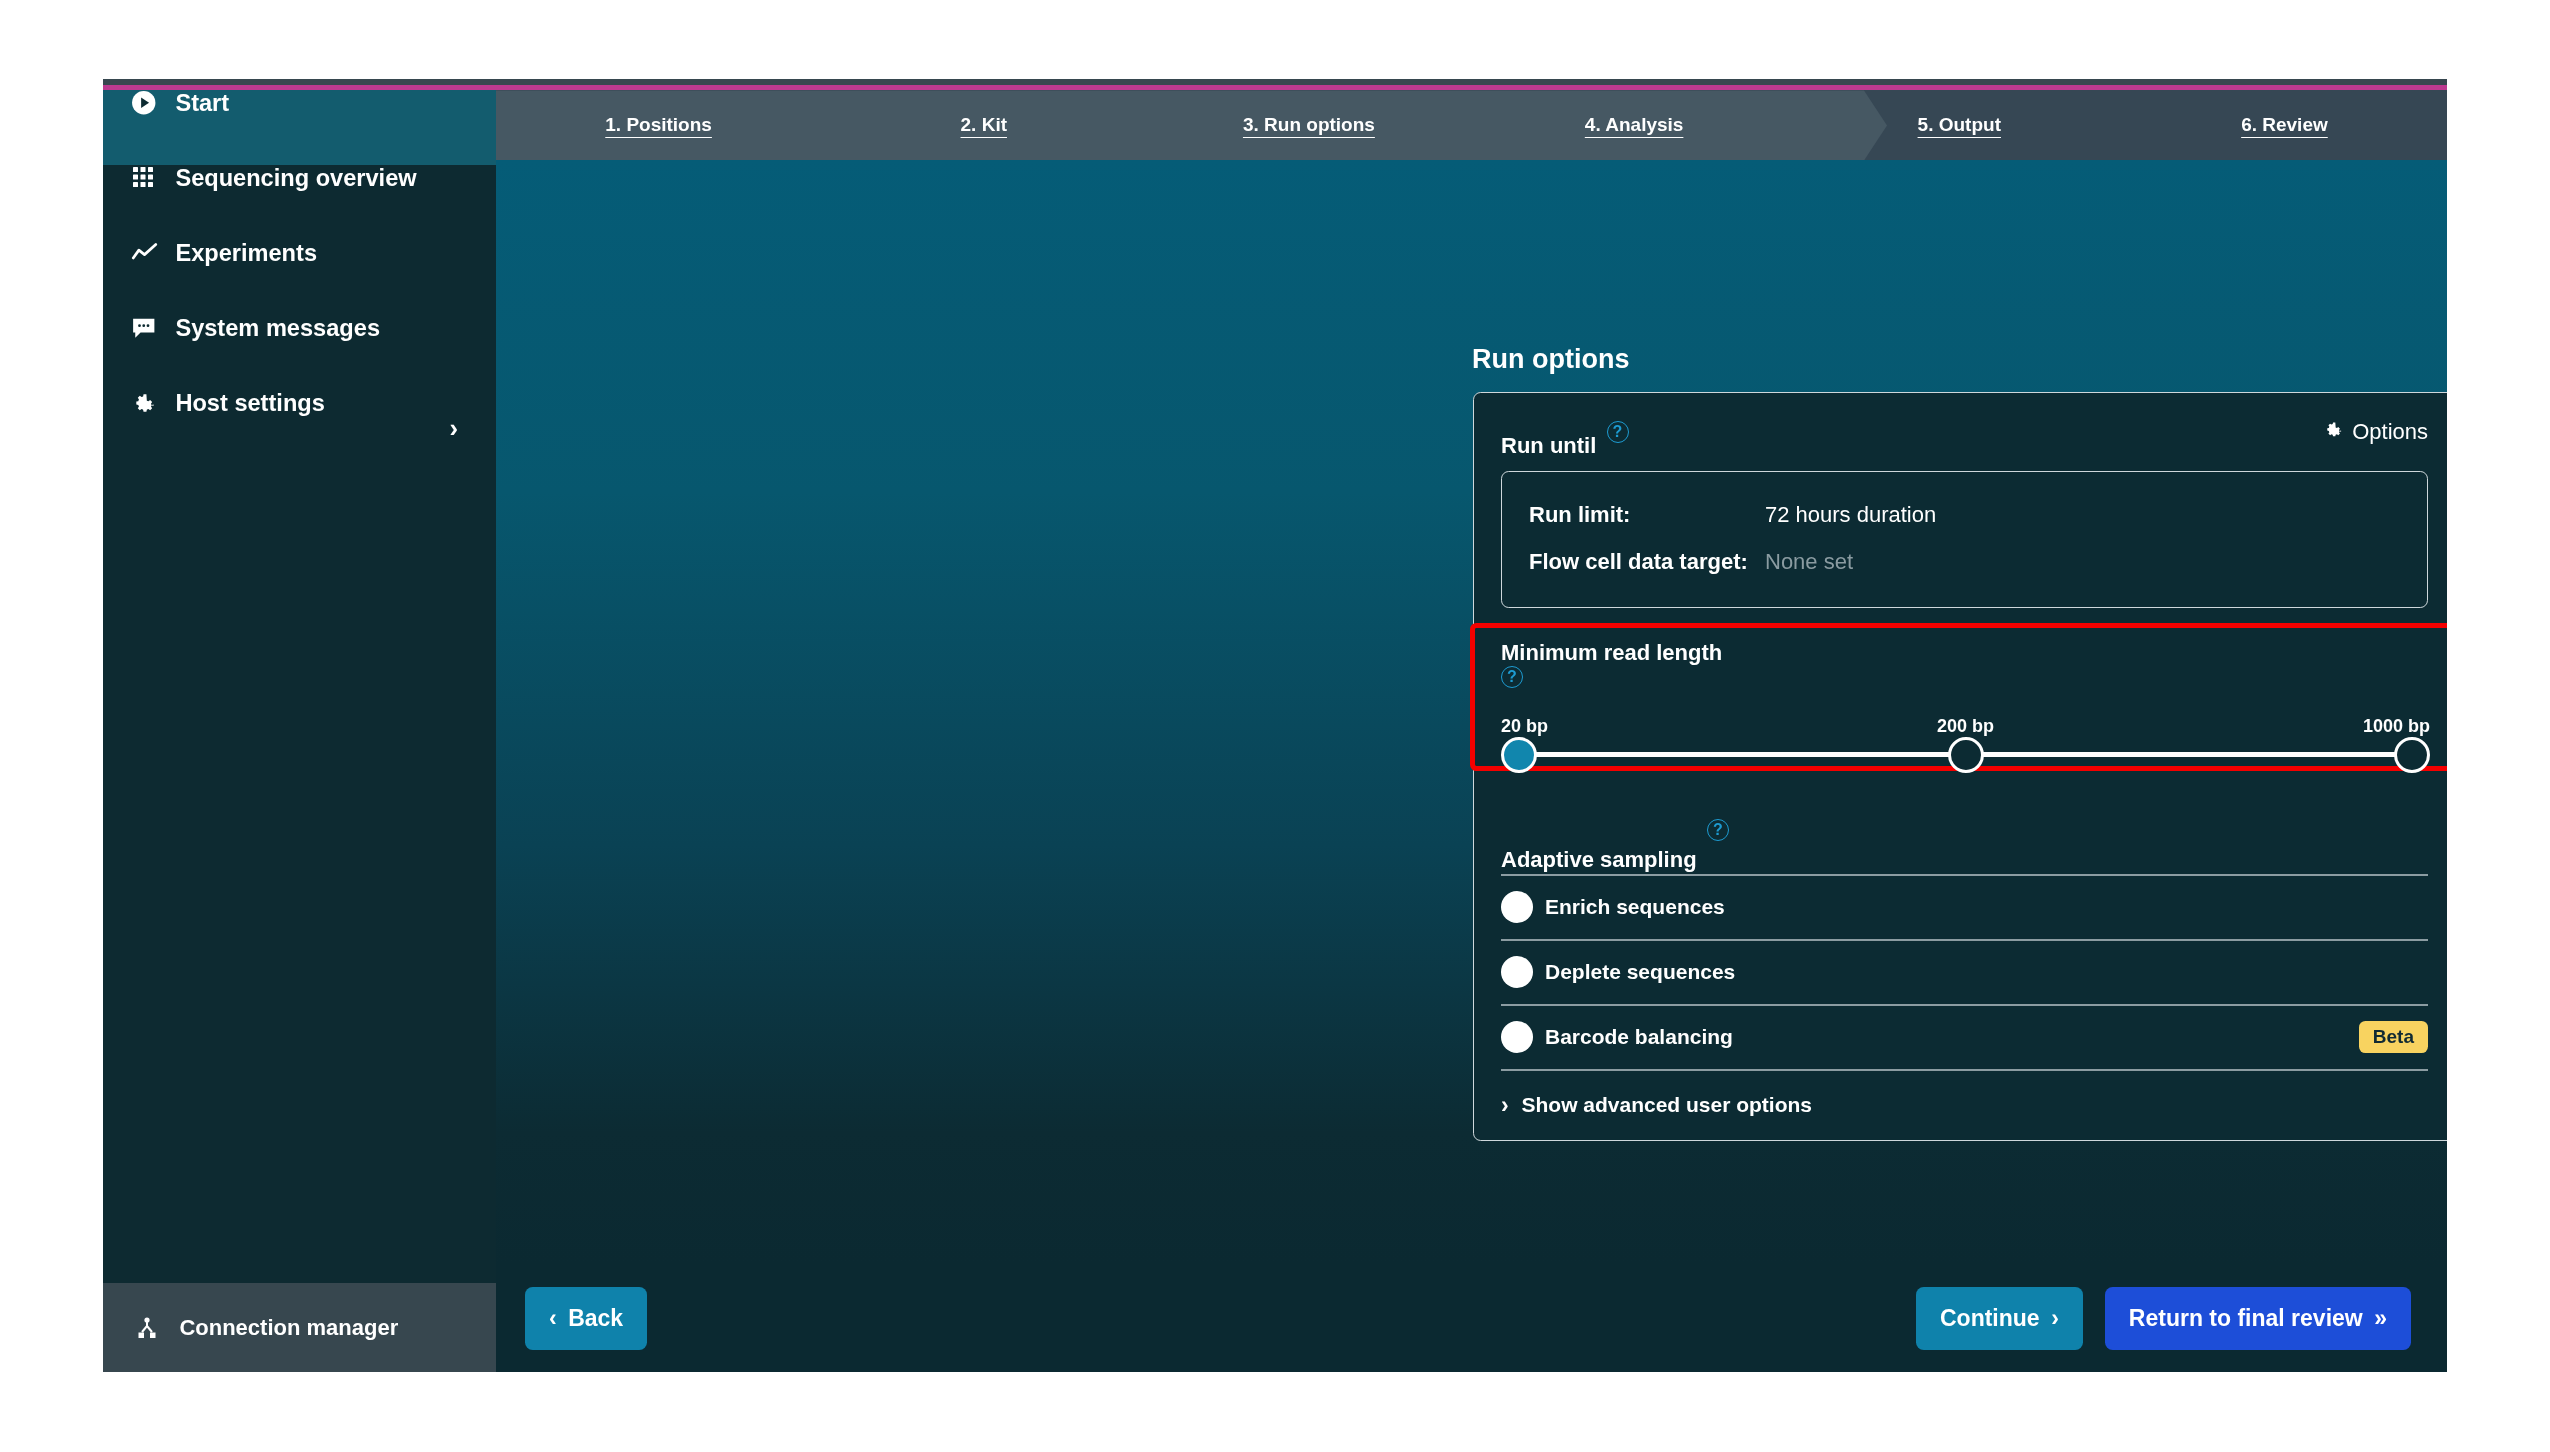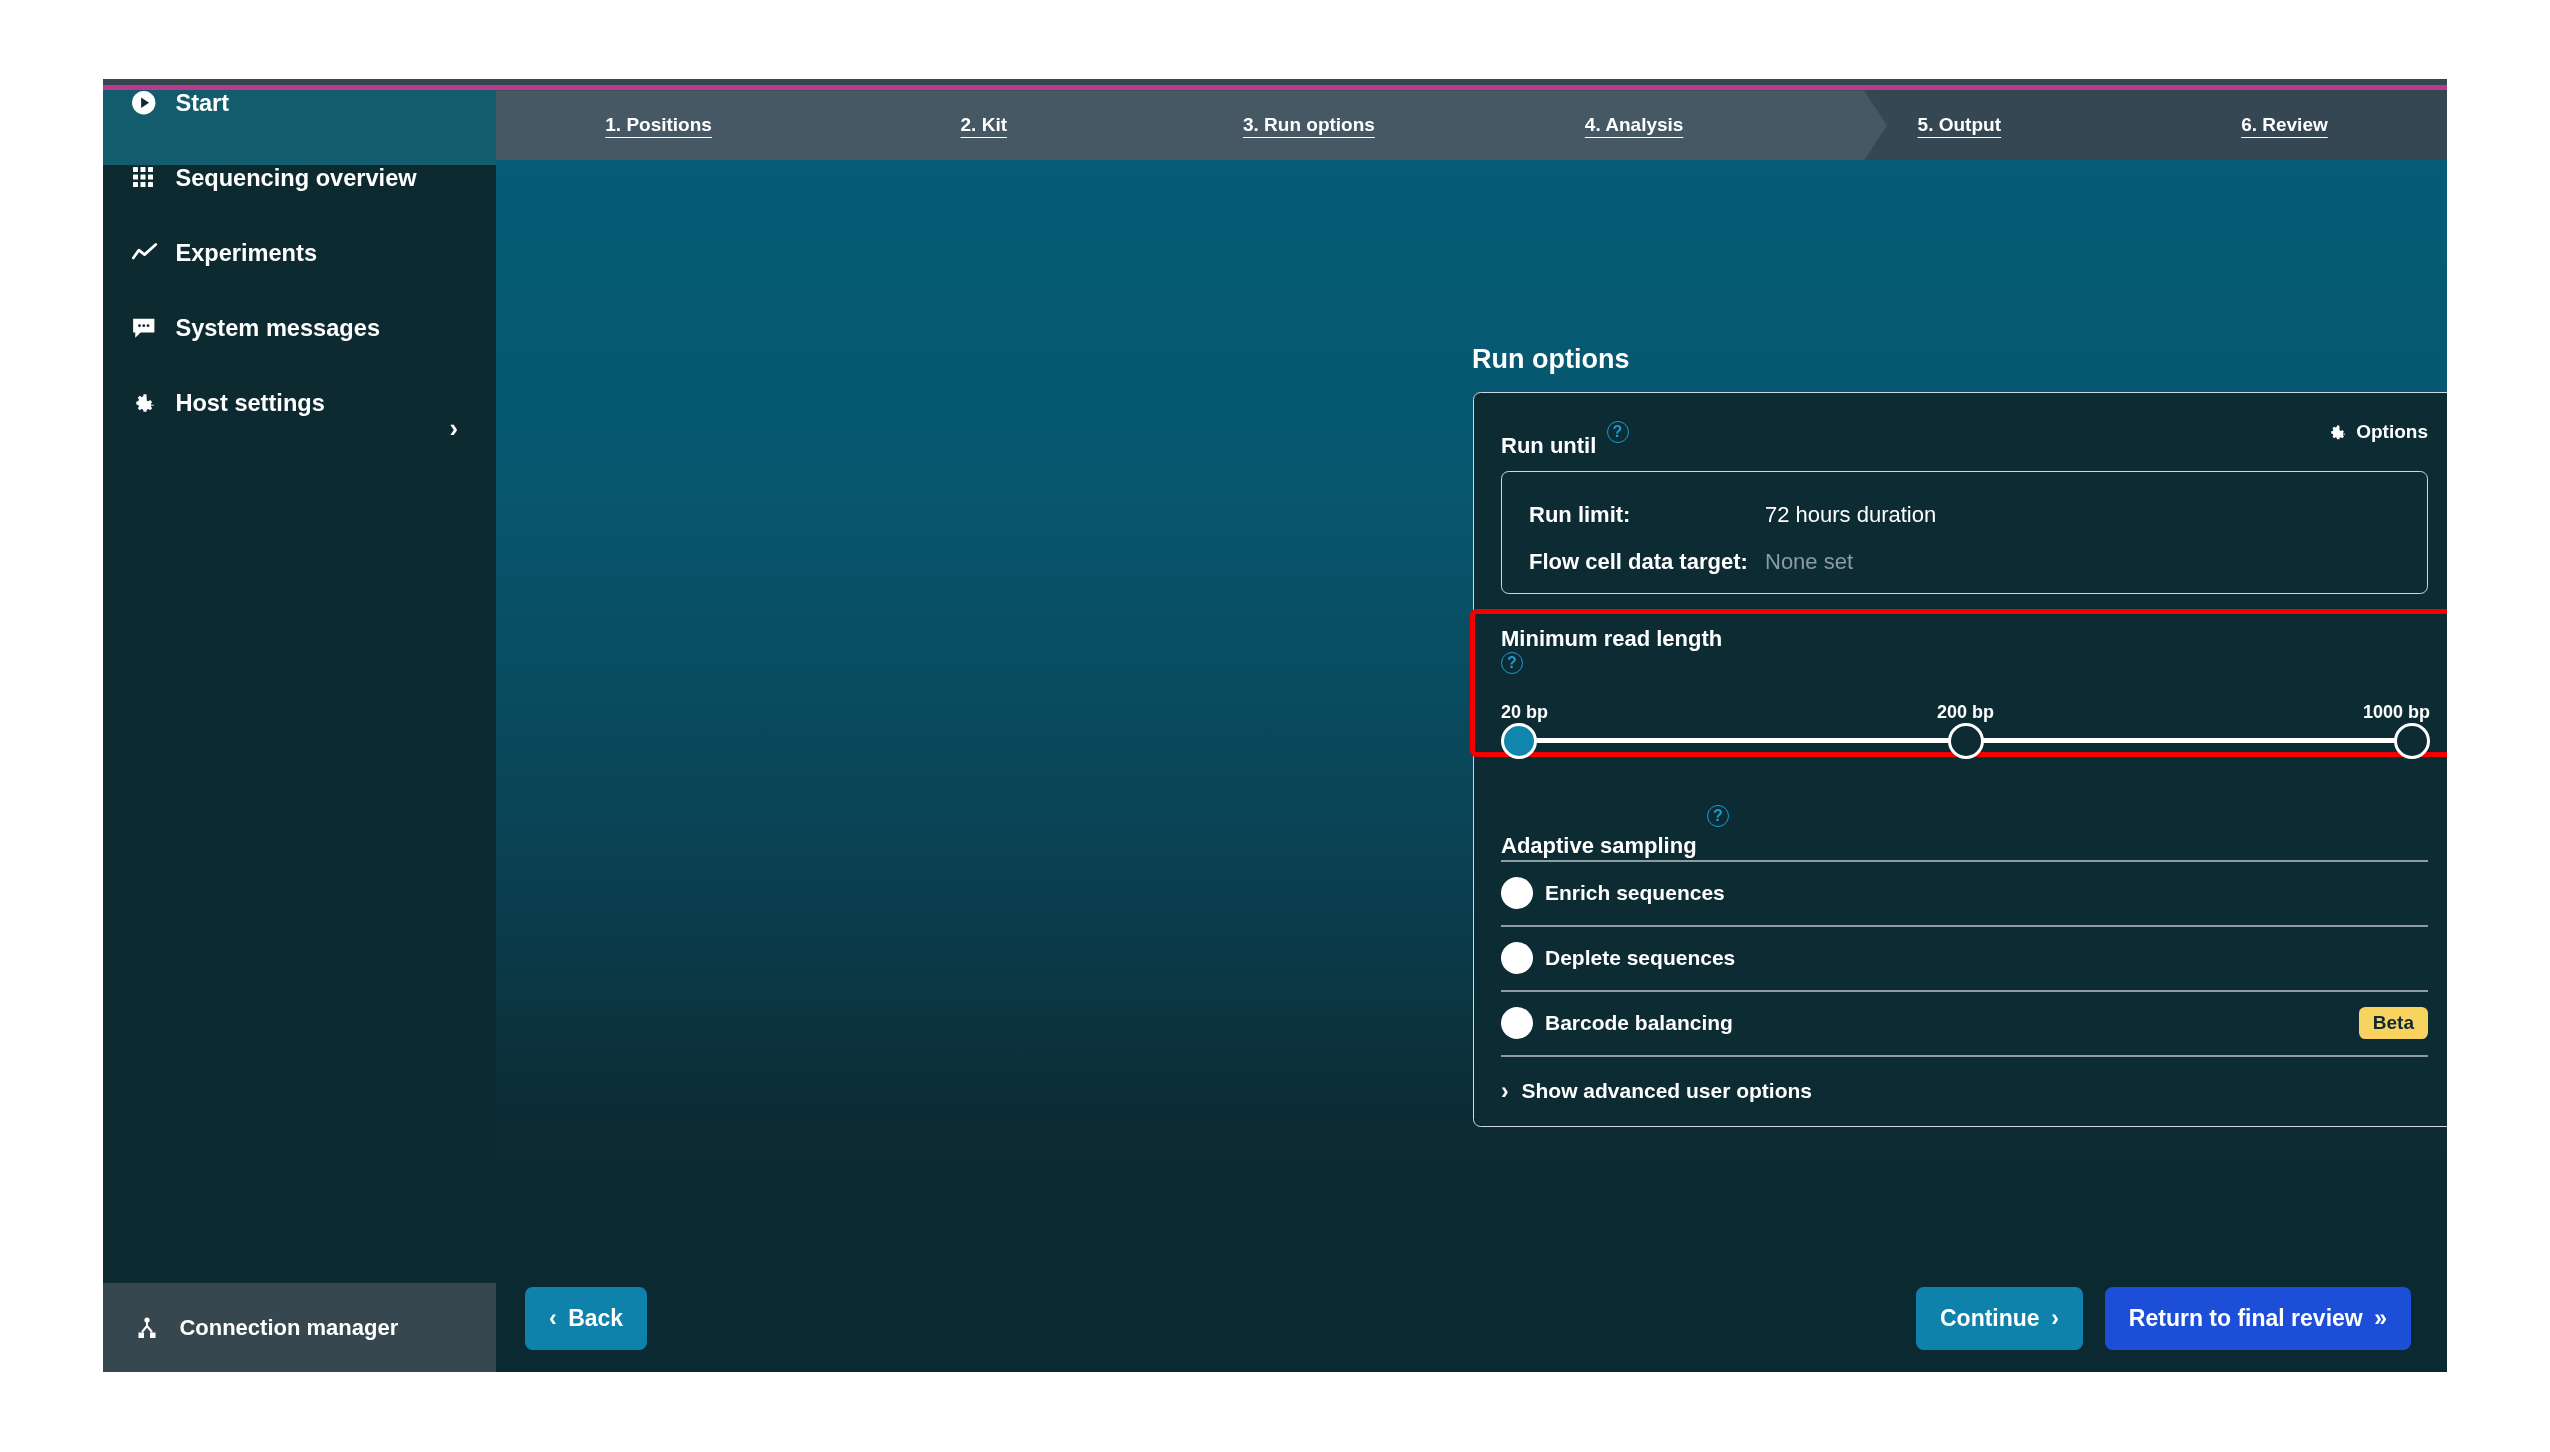--- a/index.html
+++ b/index.html
@@ -115,37 +115,37 @@
     padding: 0 27px;
   }
 
   .panel-header {
     height: 78px;
     display: flex; align-items: center; justify-content: space-between;
   }
   .panel-header .lbl-with-help { display: flex; align-items: center; gap: 10.2px; }
   .section-title { color: #ffffff; font-size: 22px; font-weight: bold; margin-top: 28px; }
   .options-btn {
-    display: flex; align-items: center; gap: 9px;
-    color: #ffffff; font-size: 19px; font-weight: bold;
+    display: flex; gap: 9px;
+    color: #ffffff; font-size: 22px; font-weight: normal;
   }
 
   .help-icon {
     width: 22px; height: 22px; flex: 0 0 22px;
     border: 1.9px solid #1d9bd1; border-radius: 50%;
     color: #1d9bd1; font-size: 16px; font-weight: bold;
     display: flex; align-items: center; justify-content: center;
     line-height: 1;
   }
 
   
   #run-limit-card {
     border: 1.9px solid #cfd8dc;
     border-radius: 7.7px;
-    padding: 19px 27px 8px 27px;
+    padding: 19px 27px 22px 27px;
   }
   .kv-row { display: flex; align-items: center; height: 47px; }
   .kv-key { width: 236px; flex: 0 0 236px; color: #ffffff; font-size: 22px; font-weight: bold; }
   .kv-val { color: #ffffff; font-size: 22px; }
   .kv-val.muted { color: #8a9ba1; }
 
   .divider { height: 1.9px; background: #8c9ca2; margin: 0; }
 
   
   #min-read-section {

